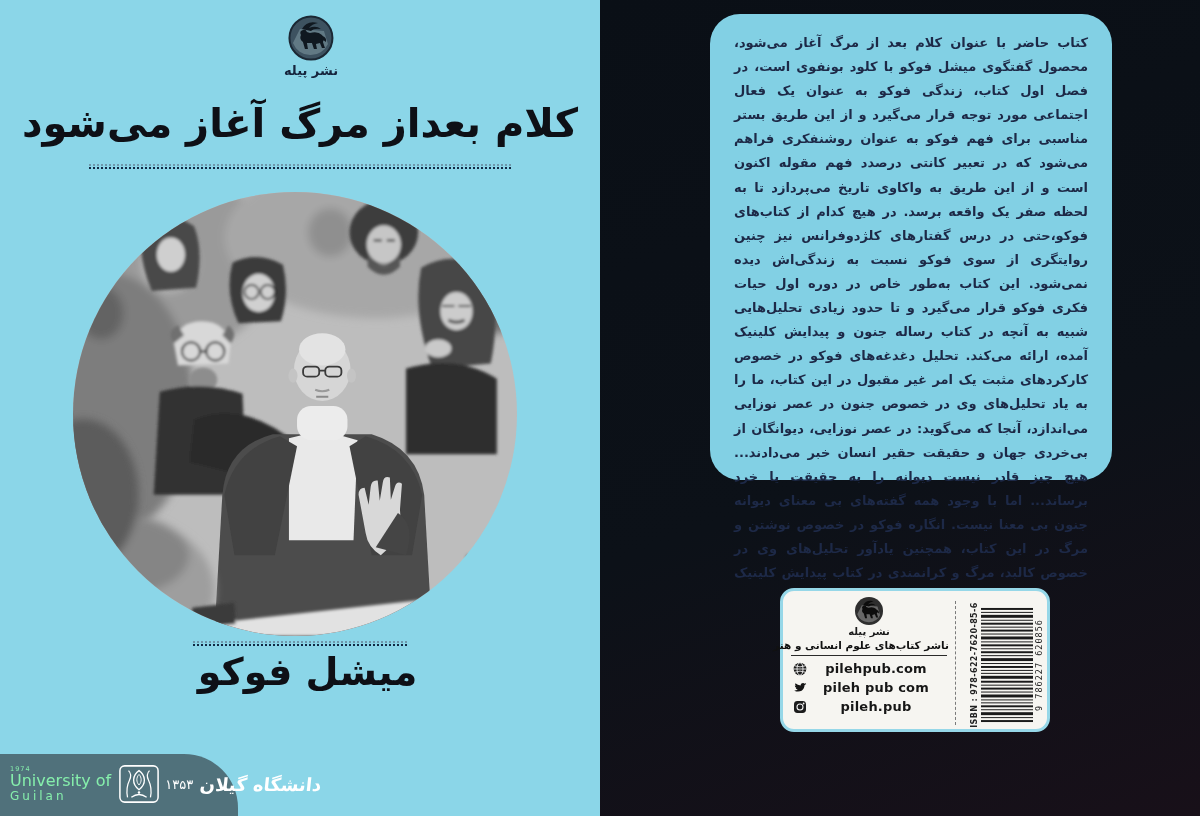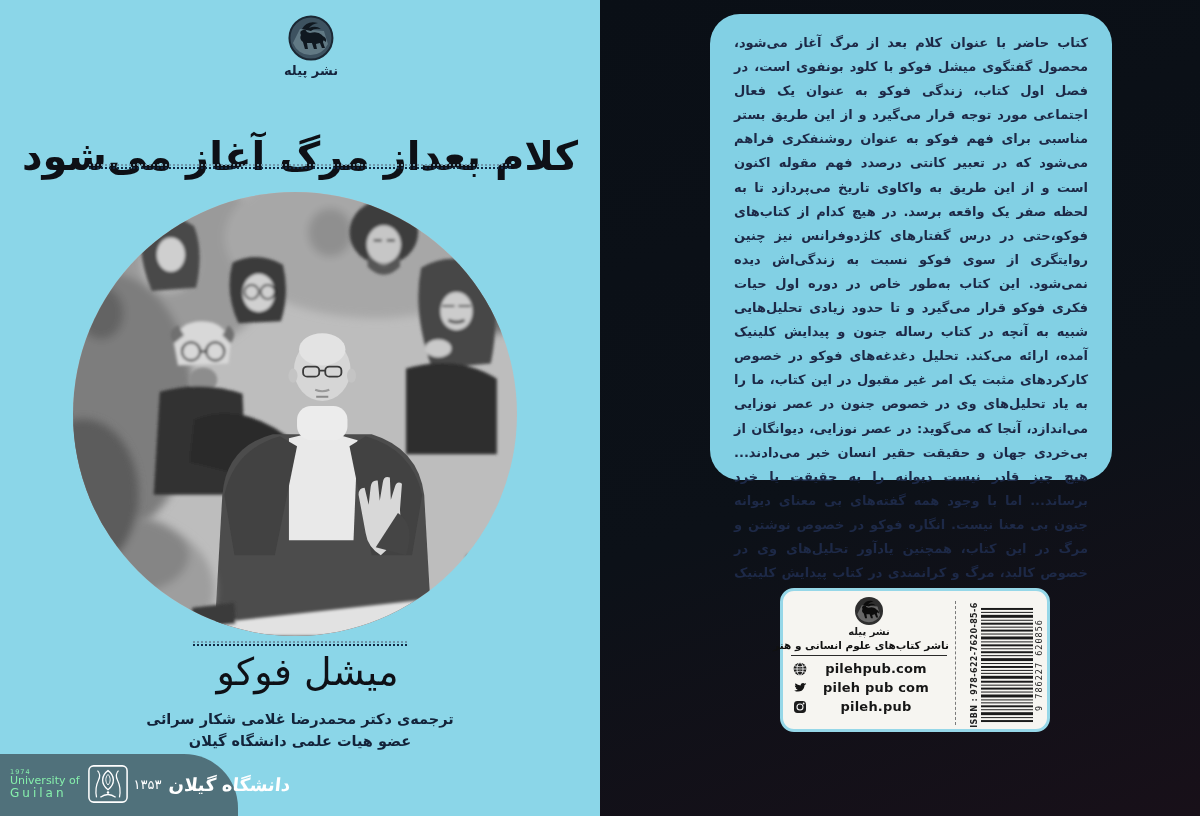--- a/index.html
+++ b/index.html
@@ -6,29 +6,29 @@
   *{box-sizing:border-box;}
   body{font-family:"DejaVu Sans",sans-serif;}
   #stage{position:relative;width:1200px;height:816px;overflow:hidden;background:#fff;}
 
   
   .front{position:absolute;left:0;top:0;width:600px;height:816px;background:#8bd6e8;}
   .pub-logo-block{position:absolute;left:50%;top:15px;transform:translateX(-50%) translateX(11px);text-align:center;}
   .pub-logo-circle{width:46px;height:46px;margin:0 auto;display:block;}
   .pub-logo-label{margin-top:2px;font-size:13px;font-weight:bold;color:#16253d;}
   .front-title{position:absolute;left:0;right:0;top:100px;text-align:center;direction:rtl;
-    font-size:40px;font-weight:bold;color:#0e1016;letter-spacing:-1px;margin-top:33px;}
+    font-size:40px;font-weight:bold;color:#0e1016;letter-spacing:-1px;}
   .dots{position:absolute;height:6px;}
   .dots .r1{border-top:2px dotted #6e98ab;}
   .dots .r2{border-top:2px dotted #112a44;margin-top:1px;}
   .dots-title{left:89px;width:422px;top:164px;}
   .dots-author{left:50%;transform:translateX(-50%);width:214px;top:641px;}
   .photo-wrap{position:absolute;left:73px;top:192px;width:444px;height:444px;border-radius:50%;overflow:hidden;}
   .front-author{position:absolute;left:0;right:0;top:650px;text-align:center;direction:rtl;
-    font-size:38px;font-weight:normal;color:#0e1016;padding-left:15px;}
+    font-size:38px;font-weight:bold;color:#0e1016;padding-left:15px;}
   .front-trans1{position:absolute;left:0;right:0;top:711px;text-align:center;direction:rtl;
     font-size:14.5px;font-weight:bold;color:#13233a;}
   .front-trans2{position:absolute;left:0;right:0;top:733px;text-align:center;direction:rtl;
     font-size:14.5px;font-weight:bold;color:#13233a;}
 
   
   .back{position:absolute;left:600px;top:0;width:600px;height:816px;
     background:linear-gradient(160deg,#0a0f16 0%,#0c1118 55%,#181019 100%);}
   .summary-box{position:absolute;left:110px;top:14px;width:402px;height:466px;border-radius:30px;
     background:#82d0e4;padding:17px 24px 14px 24px;}
@@ -50,21 +50,21 @@
     display:flex;flex-direction:column;align-items:center;justify-content:center;}
   .isbn-line{font-size:8px;font-weight:bold;color:#222;letter-spacing:.4px;white-space:nowrap;}
   .barcode-svg{width:118px;height:52px;margin-top:2px;}
   .ean-line{font-size:8.5px;color:#222;letter-spacing:1px;font-family:"DejaVu Sans Mono",monospace;margin-top:1px;}
 
   
   .uog{position:absolute;left:0;bottom:0;width:238px;height:62px;background:rgba(77,108,117,.95);
     border-radius:0 54px 0 0;display:flex;align-items:center;gap:7px;padding:6px 16px 8px 10px;}
   .uog-en{color:#86efac;text-align:left;line-height:1.05;flex:0 0 auto;}
   .uog-year{display:block;font-size:6.5px;letter-spacing:1px;}
-  .uog-l1{display:block;font-size:11px;}
+  .uog-l1{display:block;font-size:16px;}
   .uog-l2{display:block;font-size:12px;font-weight:normal;letter-spacing:3px;}
   .uog-emblem{width:42px;height:42px;flex:0 0 42px;}
   .uog-fa-year{color:#fff;font-size:13px;align-self:center;margin-left:-2px;}
   .uog-fa{color:#fff;font-size:18px;font-weight:bold;direction:rtl;white-space:nowrap;
     transform:skewX(-6deg);}
 </style>
 </head>
 <body>
 
 <div id="stage">
@@ -180,22 +180,20 @@
         </g>
       </svg>
     </div>
 
     <div class="dots dots-author">
         <div class="r1"></div>
         <div class="r2"></div>
       </div>
 
     <div class="front-author">میشل فوکو</div>
-    <div class="front-trans1">ترجمه‌ی دکتر محمدرضا غلامی شکار سرائی</div>
-    <div class="front-trans2">عضو هیات علمی دانشگاه گیلان</div>
   </div>
 
   <div class="back">
 
     <div class="summary-box">
       <div class="summary-text">کتاب حاضر با عنوان کلام بعد از مرگ آغاز می‌شود، محصول گفتگوی میشل فوکو با کلود بونفوی است، در فصل اول کتاب، زندگی فوکو به عنوان یک فعال اجتماعی مورد توجه قرار می‌گیرد و از این طریق بستر مناسبی برای فهم فوکو به عنوان روشنفکری فراهم می‌شود که در تعبیر کانتی درصدد فهم مقوله اکنون است و از این طریق به واکاوی تاریخ می‌پردازد تا به لحظه صفر یک واقعه برسد. در هیچ کدام از کتاب‌های فوکو،حتی در درس گفتارهای کلژدوفرانس نیز چنین روایتگری از سوی فوکو نسبت به زندگی‌اش دیده نمی‌شود. این کتاب به‌طور خاص در دوره اول حیات فکری فوکو قرار می‌گیرد و تا حدود زیادی تحلیل‌هایی شبیه به آنچه در کتاب رساله جنون و پیدایش کلینیک آمده، ارائه می‌کند. تحلیل دغدغه‌های فوکو در خصوص کارکردهای مثبت یک امر غیر مقبول در این کتاب، ما را به یاد تحلیل‌های وی در خصوص جنون در عصر نوزایی می‌اندازد، آنجا که می‌گوید: در عصر نوزایی، دیوانگان از بی‌خردی جهان و حقیقت حقیر انسان خبر می‌دادند... هیچ چیز قادر نیست دیوانه را به حقیقت یا خرد برساند... اما با وجود همه گفته‌های بی معنای دیوانه جنون بی معنا نیست. انگاره فوکو در خصوص نوشتن و مرگ در این کتاب، همچنین یادآور تحلیل‌های وی در خصوص کالبد، مرگ و کرانمندی در کتاب پیدایش کلینیک است.</div>
     </div>
 
     <div class="pub-card">
       <div class="card-inner">

